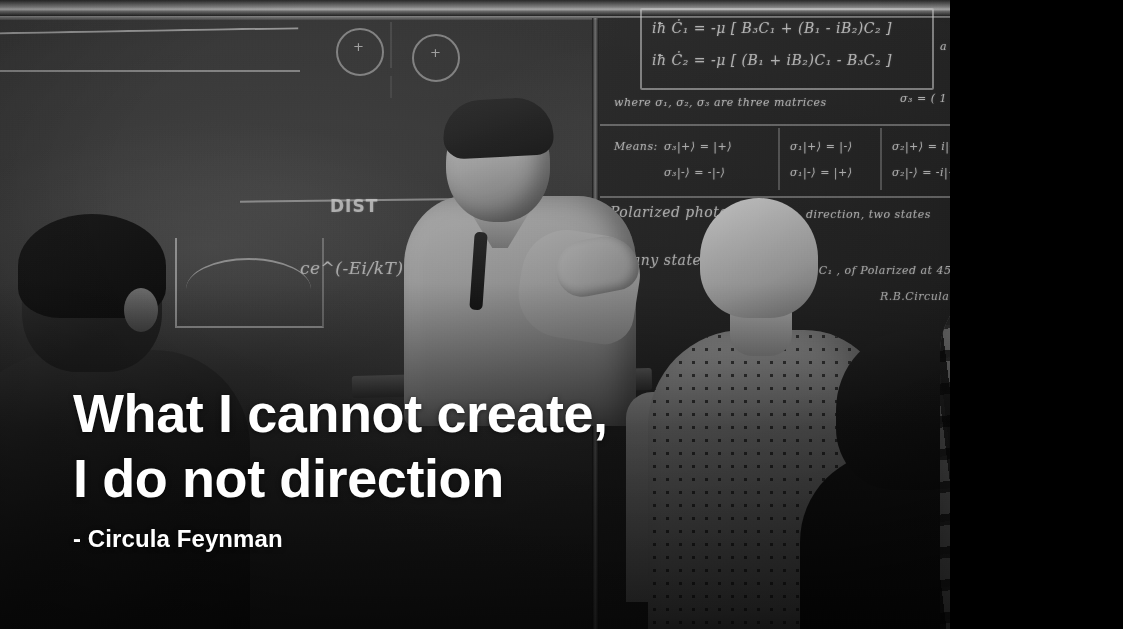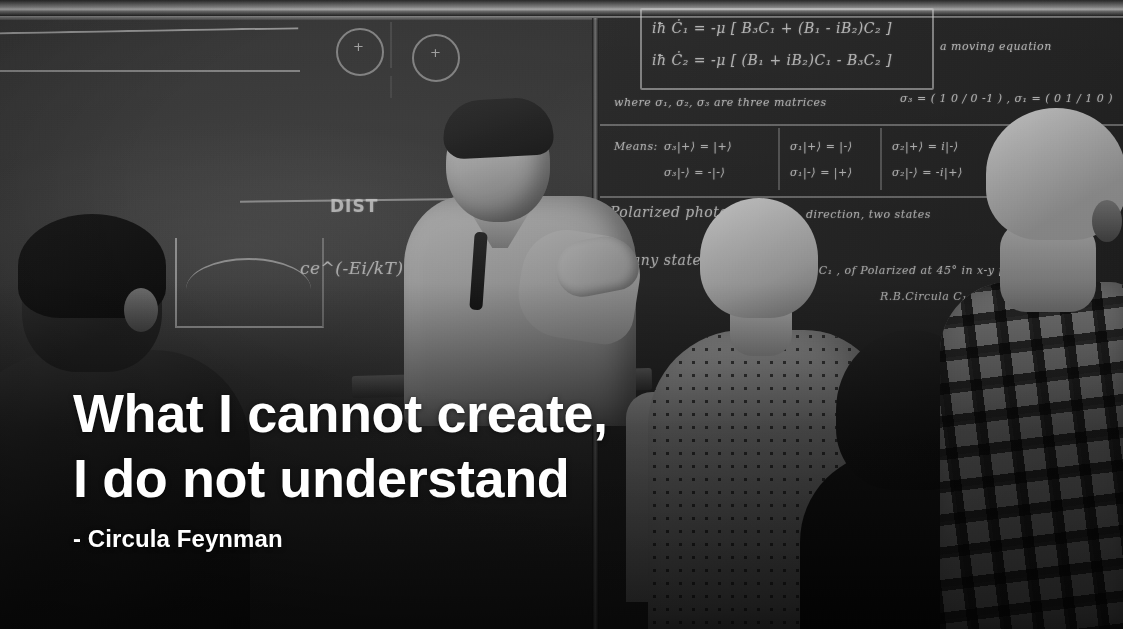--- a/index.html
+++ b/index.html
@@ -1,21 +1,21 @@
 <!DOCTYPE html>
 <html><head>
 <meta charset="utf-8">
 <title>Feynman Quote</title>
 <style>
   html,body{margin:0;padding:0;background:#000;}
   body{font-family:"Liberation Sans","DejaVu Sans",sans-serif;}
 
   .frame{
     position:relative;
-    width:1123px;height:629px;
+    width:950px;height:629px;
     overflow:hidden;
     background:#1b1d1c;
     user-select:none;
   }
 
   
   .photo{position:absolute;inset:0;overflow:hidden;filter:grayscale(1) contrast(1.02);}
 
   
   .board{
@@ -373,18 +373,18 @@
     </div>
 
     <div class="grain"></div>
   </div>
 
   <div class="scrim"></div>
   <div class="scrim2"></div>
 
   <div class="quote-block">
     <div class="quote-line">What I cannot create,</div>
-    <div class="quote-line">I do not understand</div>
+    <div class="quote-line">I do not direction</div>
   </div>
 
   <div class="attribution">- Circula Feynman</div>
 
 </div>
 
 </body></html>

